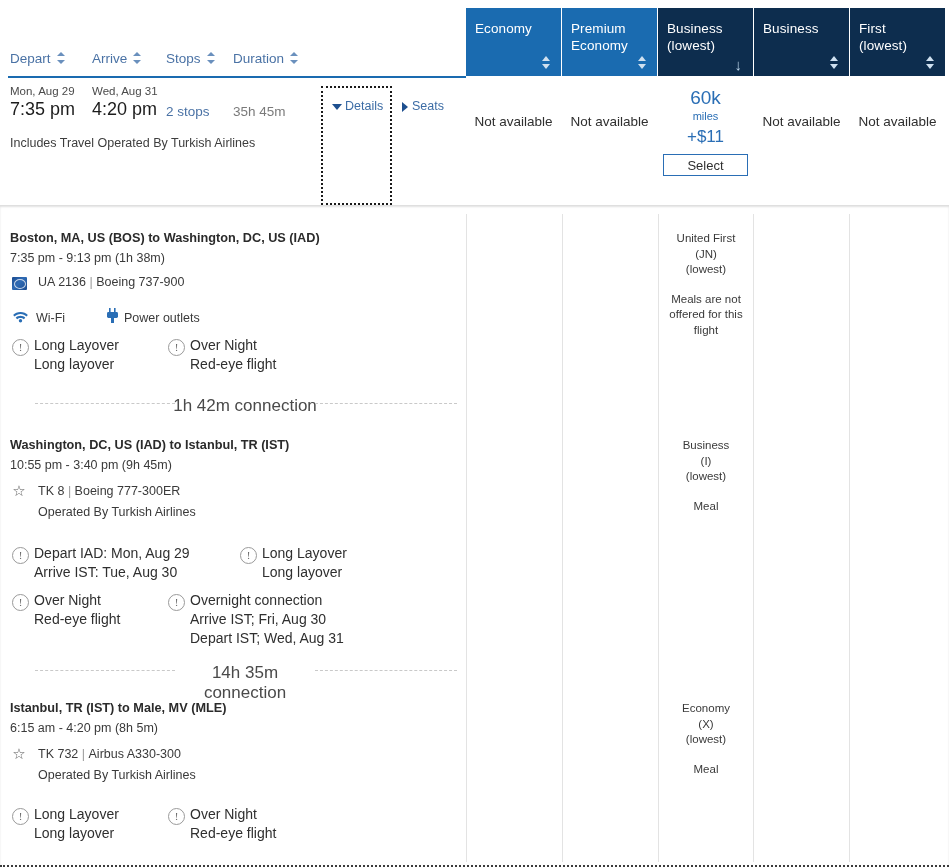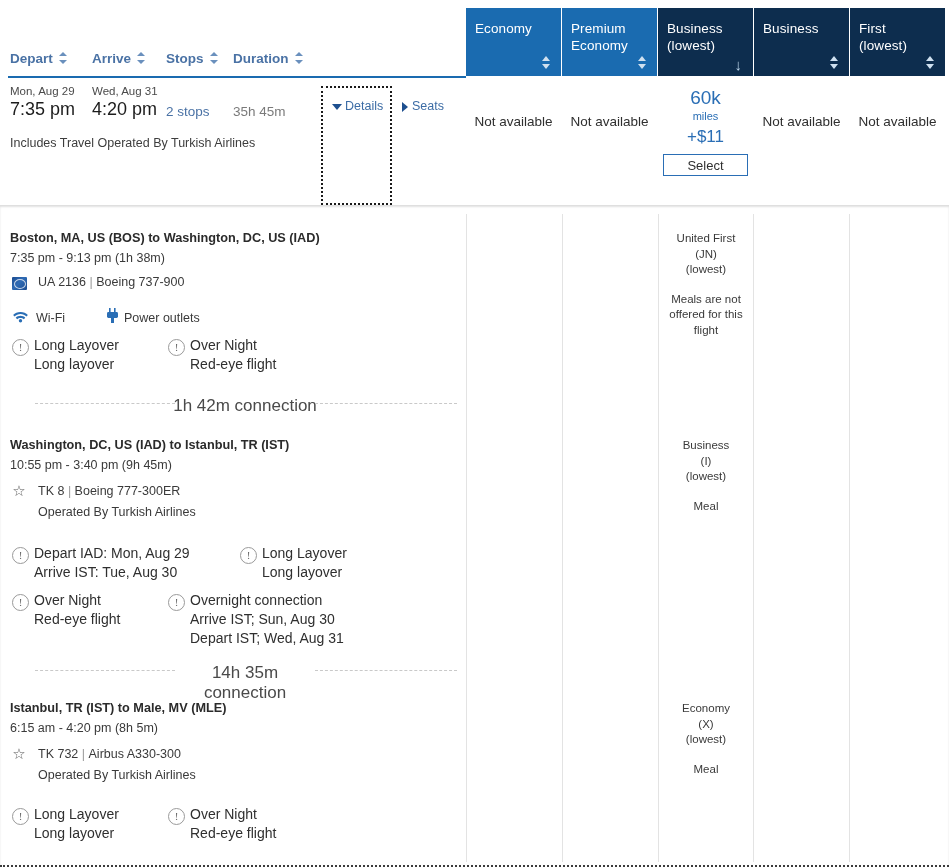--- a/index.html
+++ b/index.html
@@ -68,21 +68,21 @@
     bottom: 4px;
     color: #b9d2e8;
     font-size: 15px;
     line-height: 15px;
   }
 
   
   .sortbar {
     position: absolute;
     left: 0; top: 50px;
-    width: 466px; height: 26px; font-weight: bold;
+    width: 466px; height: 26px;
   }
   .sortbar-item {
     position: absolute;
     top: 0;
     font-size: 13.5px;
     color: #4a72a5;
     cursor: pointer;
     white-space: nowrap;
   }
   .sortbar-item .lbl { vertical-align: middle; }
@@ -584,21 +584,21 @@
         <span class="t2">Long layover</span>
       </div>
       <div class="warn" style="left:12px; top:175px">
         <span class="ic">!</span>
         <span class="t1">Over Night</span>
         <span class="t2">Red-eye flight</span>
       </div>
       <div class="warn" style="left:168px; top:175px">
         <span class="ic">!</span>
         <span class="t1">Overnight connection</span>
-        <span class="t2">Arrive IST; Sun, Aug 30</span>
+        <span class="t2">Arrive IST; Fri, Aug 30</span>
         <span class="t3">Depart IST; Wed, Aug 31</span>
       </div>
 
       <div class="fare-cell" style="top:20px">
         <div>Business</div>
         <div>(I)</div>
         <div>(lowest)</div>
         <div class="gap"></div>
         <div>Meal</div>
       </div>

